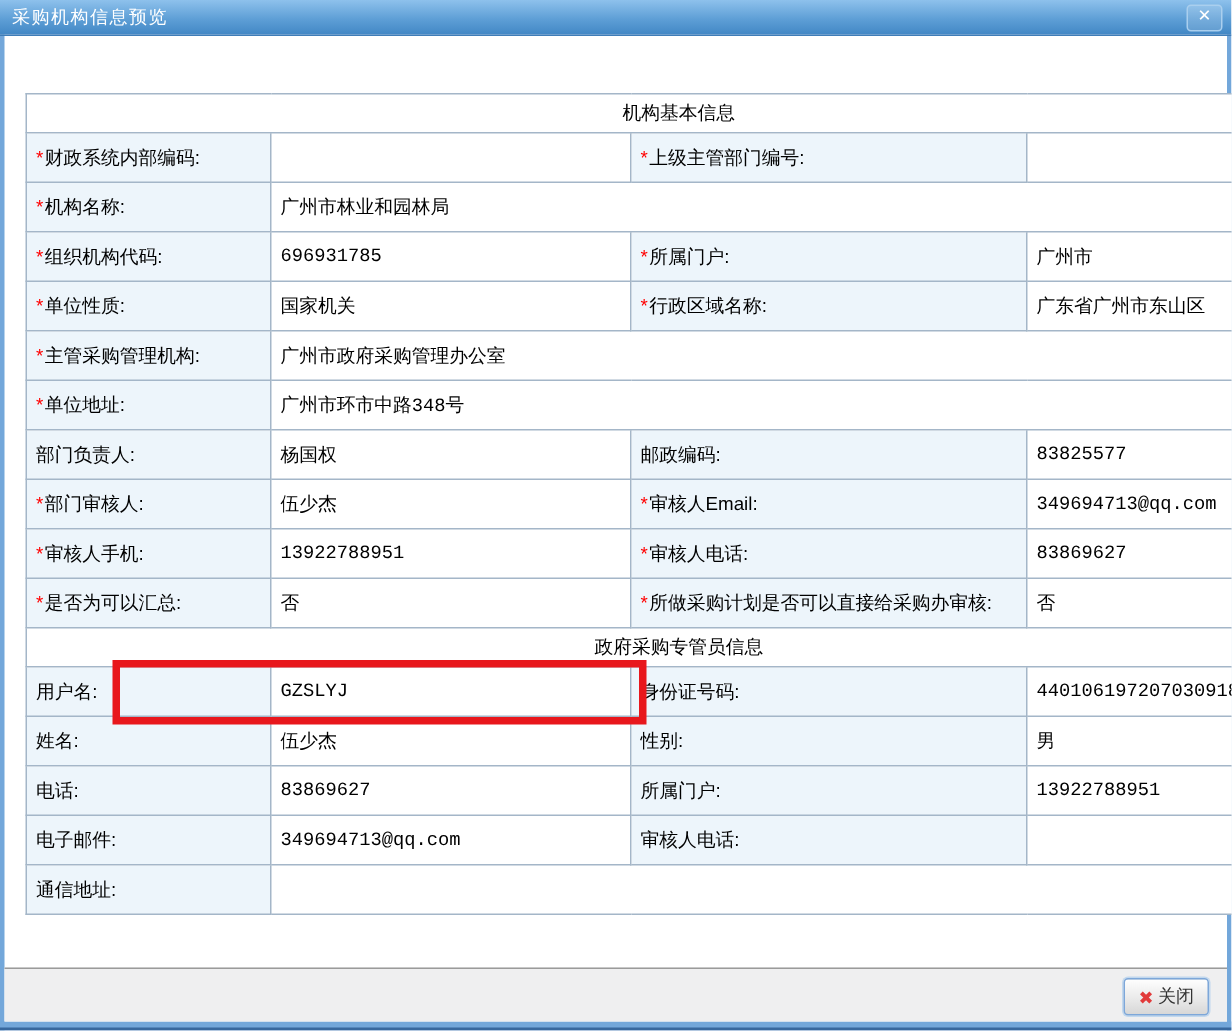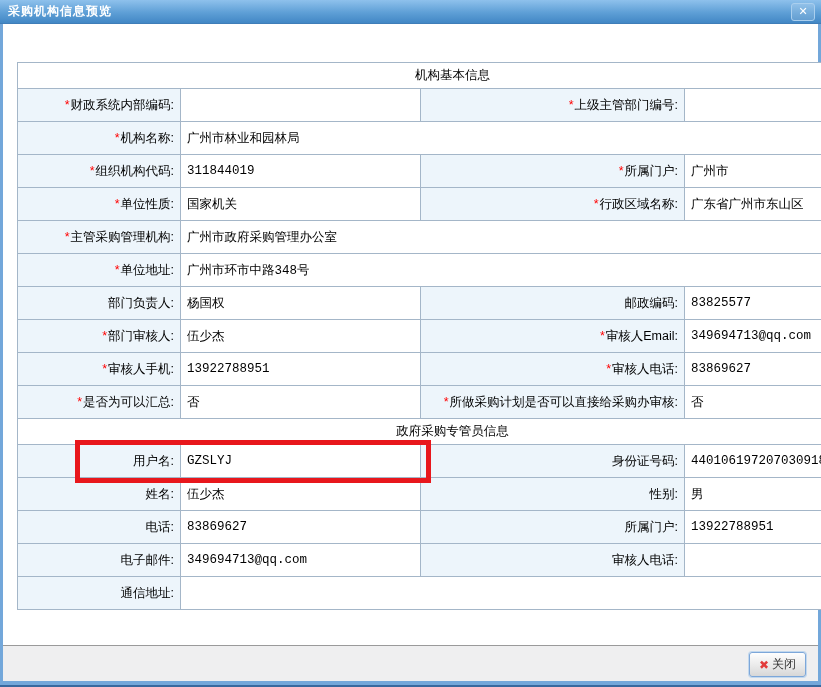--- a/index.html
+++ b/index.html
@@ -8,21 +8,21 @@
     font-family:"Liberation Sans","DejaVu Sans",sans-serif;
     background:#ffffff;
   }
   
   .titlebar{
     position:absolute;top:0;left:0;width:821px;height:23px;z-index:30;
     background:linear-gradient(180deg,#8ec1ec 0%,#5e9fd6 55%,#4287c5 100%);
     border-bottom:1px solid #3f7db8;
   }
   .titlebar .title{
-    color:#ffffff;font-size:12px;font-weight:bold;line-height:23px;
+    color:#ffffff;font-size:12px;font-weight:normal;line-height:23px;
     padding-left:8px;letter-spacing:1px;
   }
   .titlebar-close{
     position:absolute;top:3px;right:6px;width:22px;height:16px;
     border:1px solid #aacfee;border-radius:3px;
     background:rgba(255,255,255,0.15);
     color:#ffffff;font-size:11px;font-weight:bold;line-height:15px;
     text-align:center;cursor:pointer;
   }
   .edge-left,.edge-right{
@@ -58,21 +58,21 @@
   table.info td{
     border:1px solid #a4b6c8;font-size:12.5px;color:#000000;
     padding:0 6px;box-sizing:border-box;overflow:hidden;white-space:nowrap;
   }
   tr.data-row{height:33px;}
   tr.section-row{height:26px;}
   td.section{
     text-align:center;background:#ffffff;font-size:13px;padding:4px 0;
   }
   td.lbl{
-    background:#edf5fb;text-align:right;
+    background:#edf5fb;text-align:left;
   }
   td.val{
     background:#ffffff;text-align:left;padding-left:10px;
     font-family:"Liberation Mono","DejaVu Sans Mono",monospace;font-size:12px;
   }
   span.req{color:#ff0000;margin-right:1px;}
   
   .highlight-box{
     position:absolute;z-index:20;pointer-events:none;
     border:5px solid #e8171c;box-sizing:border-box;
@@ -107,21 +107,21 @@
         <td class="val"></td>
         <td class="lbl"><span class="req">*</span>上级主管部门编号:</td>
         <td class="val"></td>
       </tr>
       <tr class="data-row">
         <td class="lbl"><span class="req">*</span>机构名称:</td>
         <td class="val" colspan="3">广州市林业和园林局</td>
       </tr>
       <tr class="data-row">
         <td class="lbl"><span class="req">*</span>组织机构代码:</td>
-        <td class="val">311844019</td>
+        <td class="val">696931785</td>
         <td class="lbl"><span class="req">*</span>所属门户:</td>
         <td class="val">广州市</td>
       </tr>
       <tr class="data-row">
         <td class="lbl"><span class="req">*</span>单位性质:</td>
         <td class="val">国家机关</td>
         <td class="lbl"><span class="req">*</span>行政区域名称:</td>
         <td class="val">广东省广州市东山区</td>
       </tr>
       <tr class="data-row">

